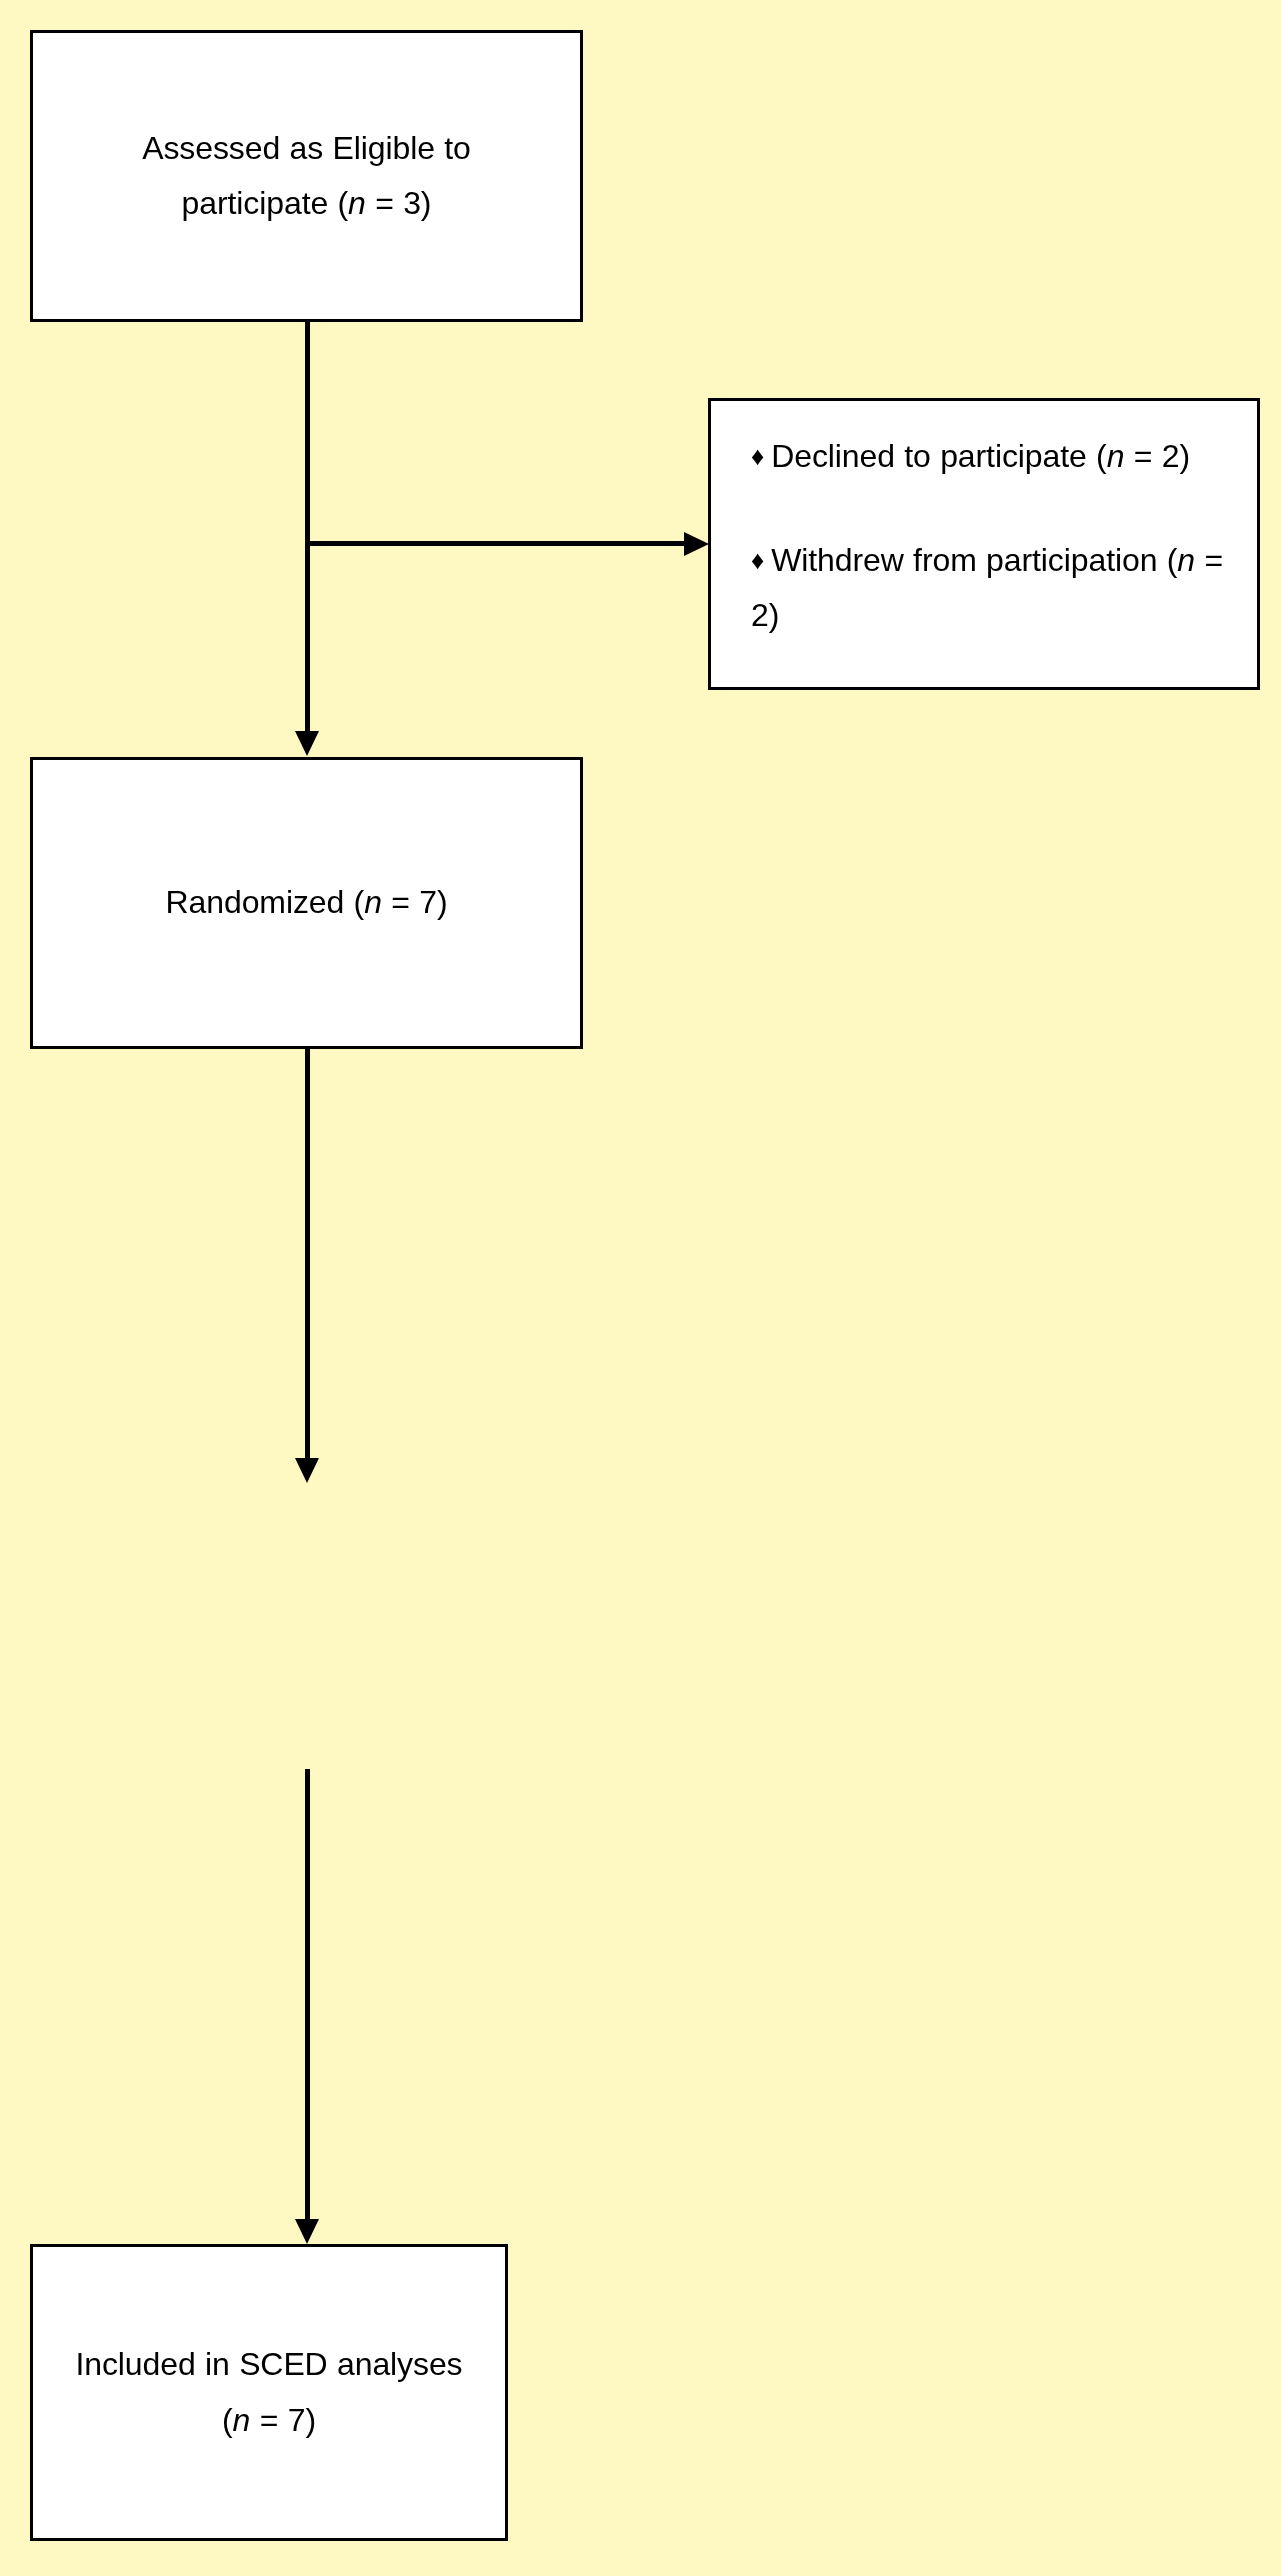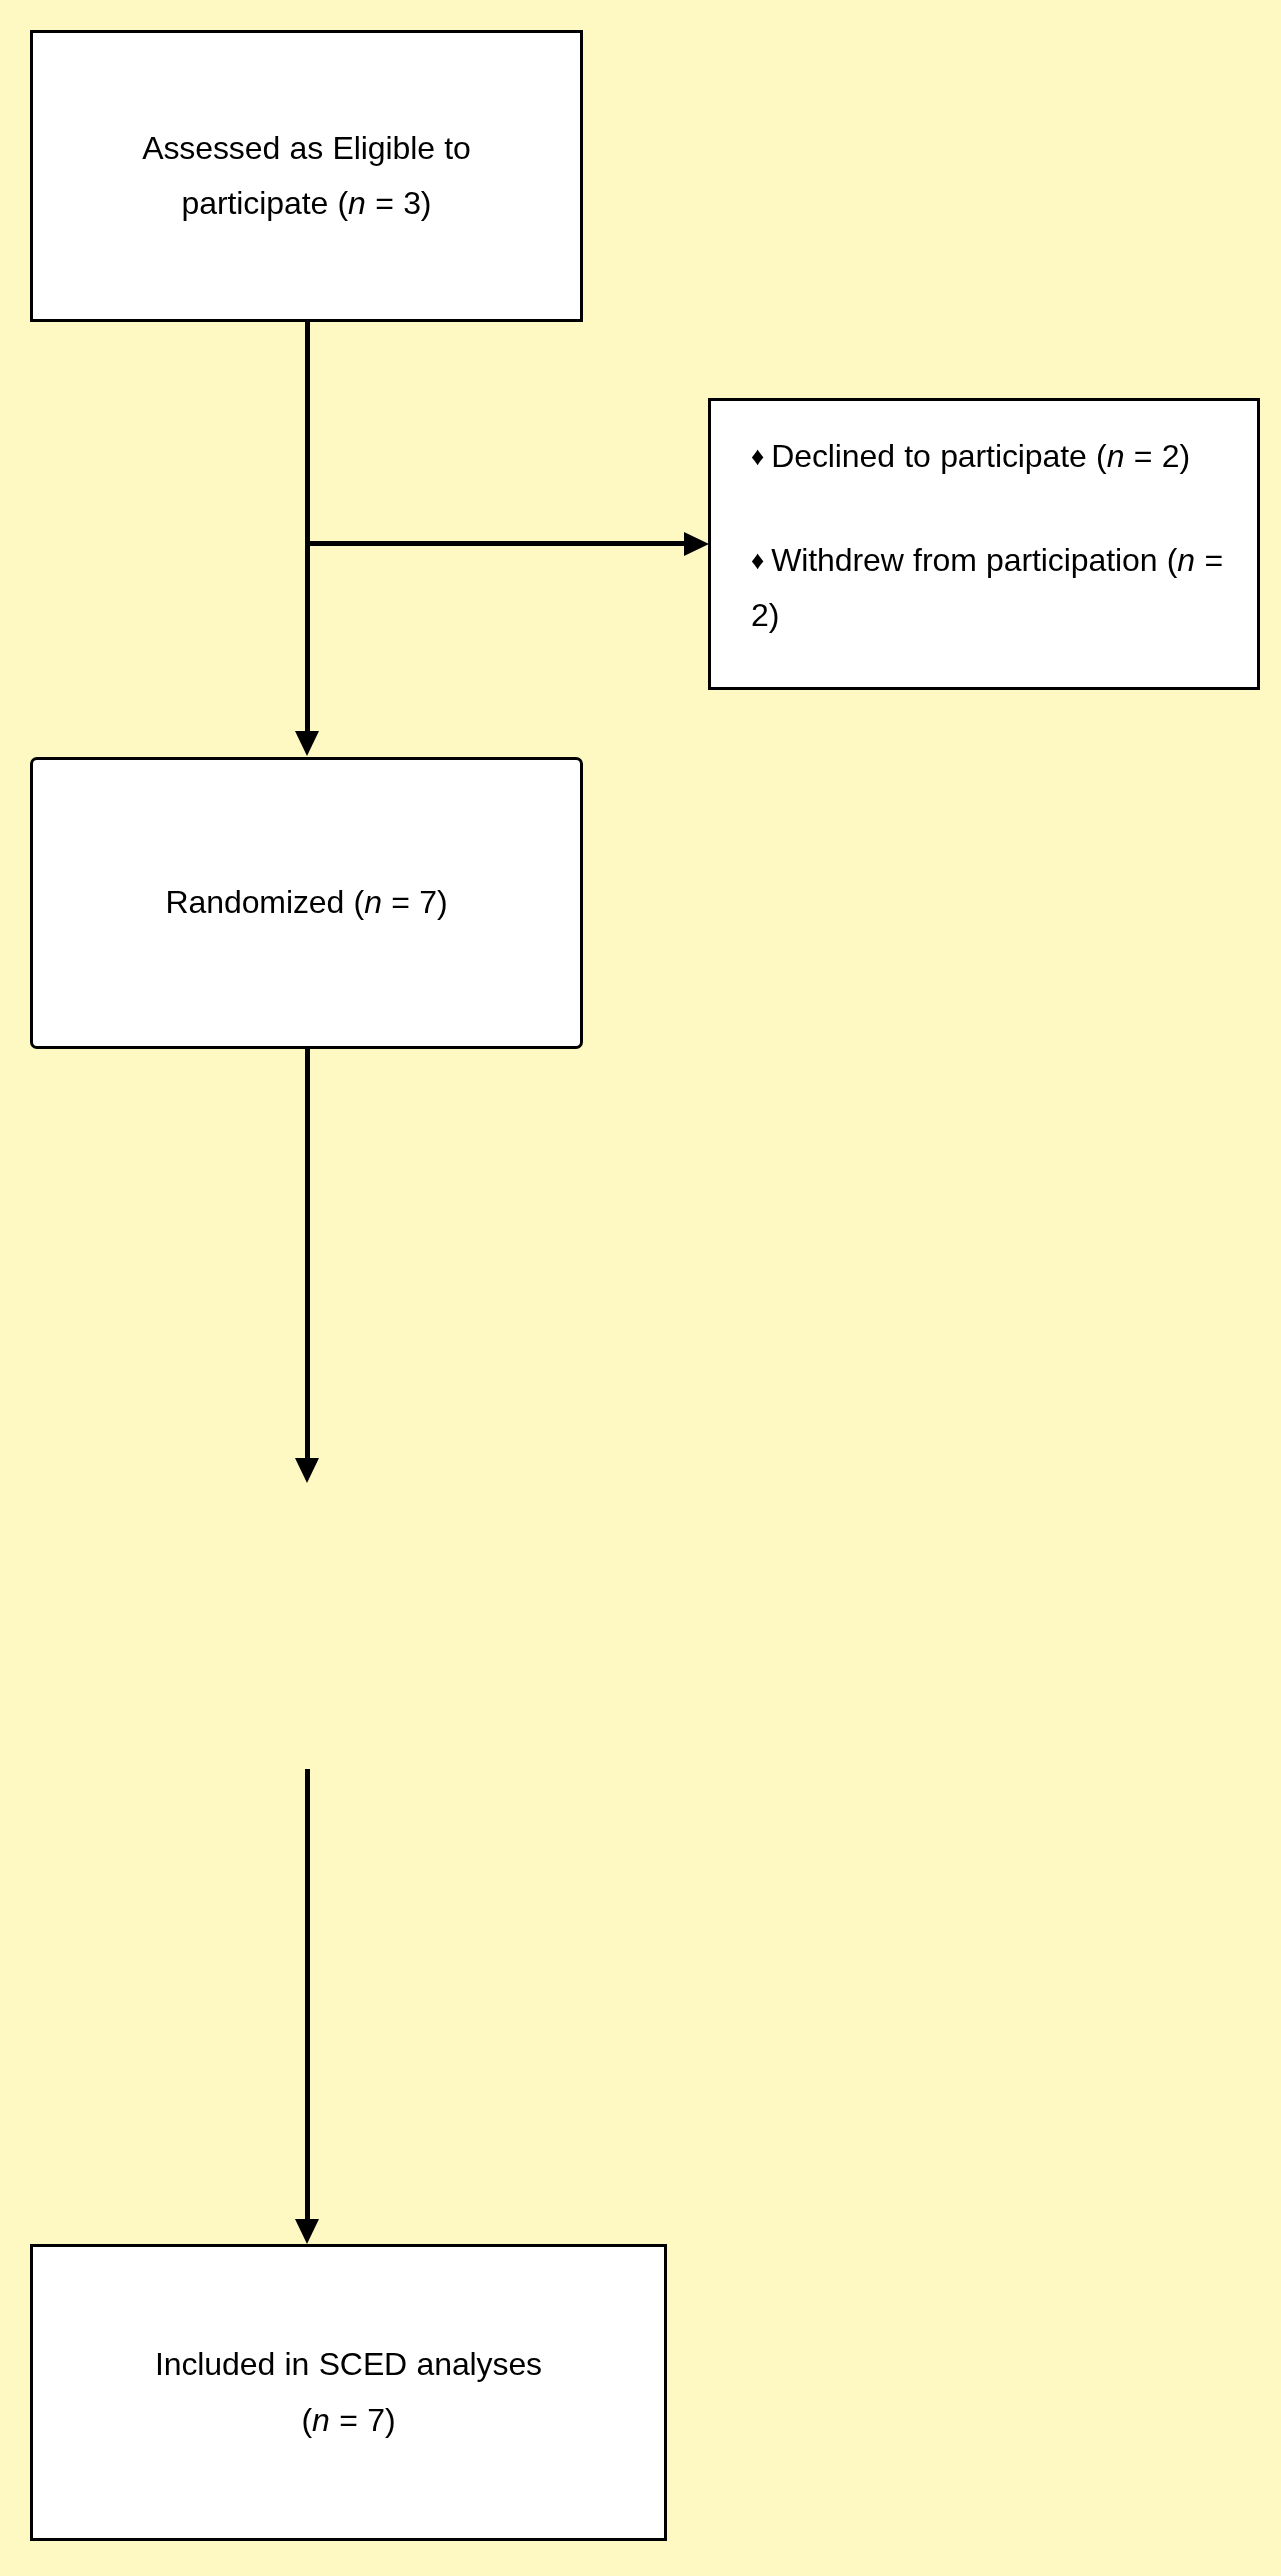--- a/index.html
+++ b/index.html
@@ -108,34 +108,34 @@
 
   <div class="flow-box" id="side-box" style="left:708px; top:398px; width:552px; height:292px;padding-left:40px;">
     <div class="bullet-line">
       <span class="diamond-bullet">♦</span><span>Declined to participate (</span><span class="it">n</span><span> = 2)</span>
     </div>
     <div class="bullet-line">
       <span class="diamond-bullet">♦</span><span>Withdrew from participation (</span><span class="it">n</span><span> = 2)</span>
     </div>
   </div>
 
-  <div class="flow-box" id="box-randomized" style="left:30px; top:757px; width:553px; height:292px;border-radius:7px;">
+  <div class="flow-box" id="box-randomized" style="left:30px; top:757px; width:553px; height:292px;">
     <div class="box-text">
       <span>Randomized (</span><span class="it">n</span><span> = 7)</span>
     </div>
   </div>
 
   <div class="v-line" id="trunk-2" style="left:305px; top:1048px; width:5.2px; height:411px;"></div>
   <div class="arrow-down" id="arrow-to-received" style="left:295px; top:1458px;"></div>
 
 
   <div class="v-line" id="trunk-3" style="left:305px; top:1769px; width:5.2px; height:451px;"></div>
   <div class="arrow-down" id="arrow-to-included" style="left:295px; top:2219px;"></div>
 
-  <div class="flow-box" id="box-included" style="left:30px; top:2244px; width:637px; height:297px;">
+  <div class="flow-box" id="box-included" style="left:30px; top:2244px; width:478px; height:297px;">
     <div class="box-text">
       <span>Included in SCED analyses</span><br>
       <span>(</span><span class="it">n</span><span> = 7)</span>
     </div>
   </div>
 
 </div>
 
 
 </body></html>

